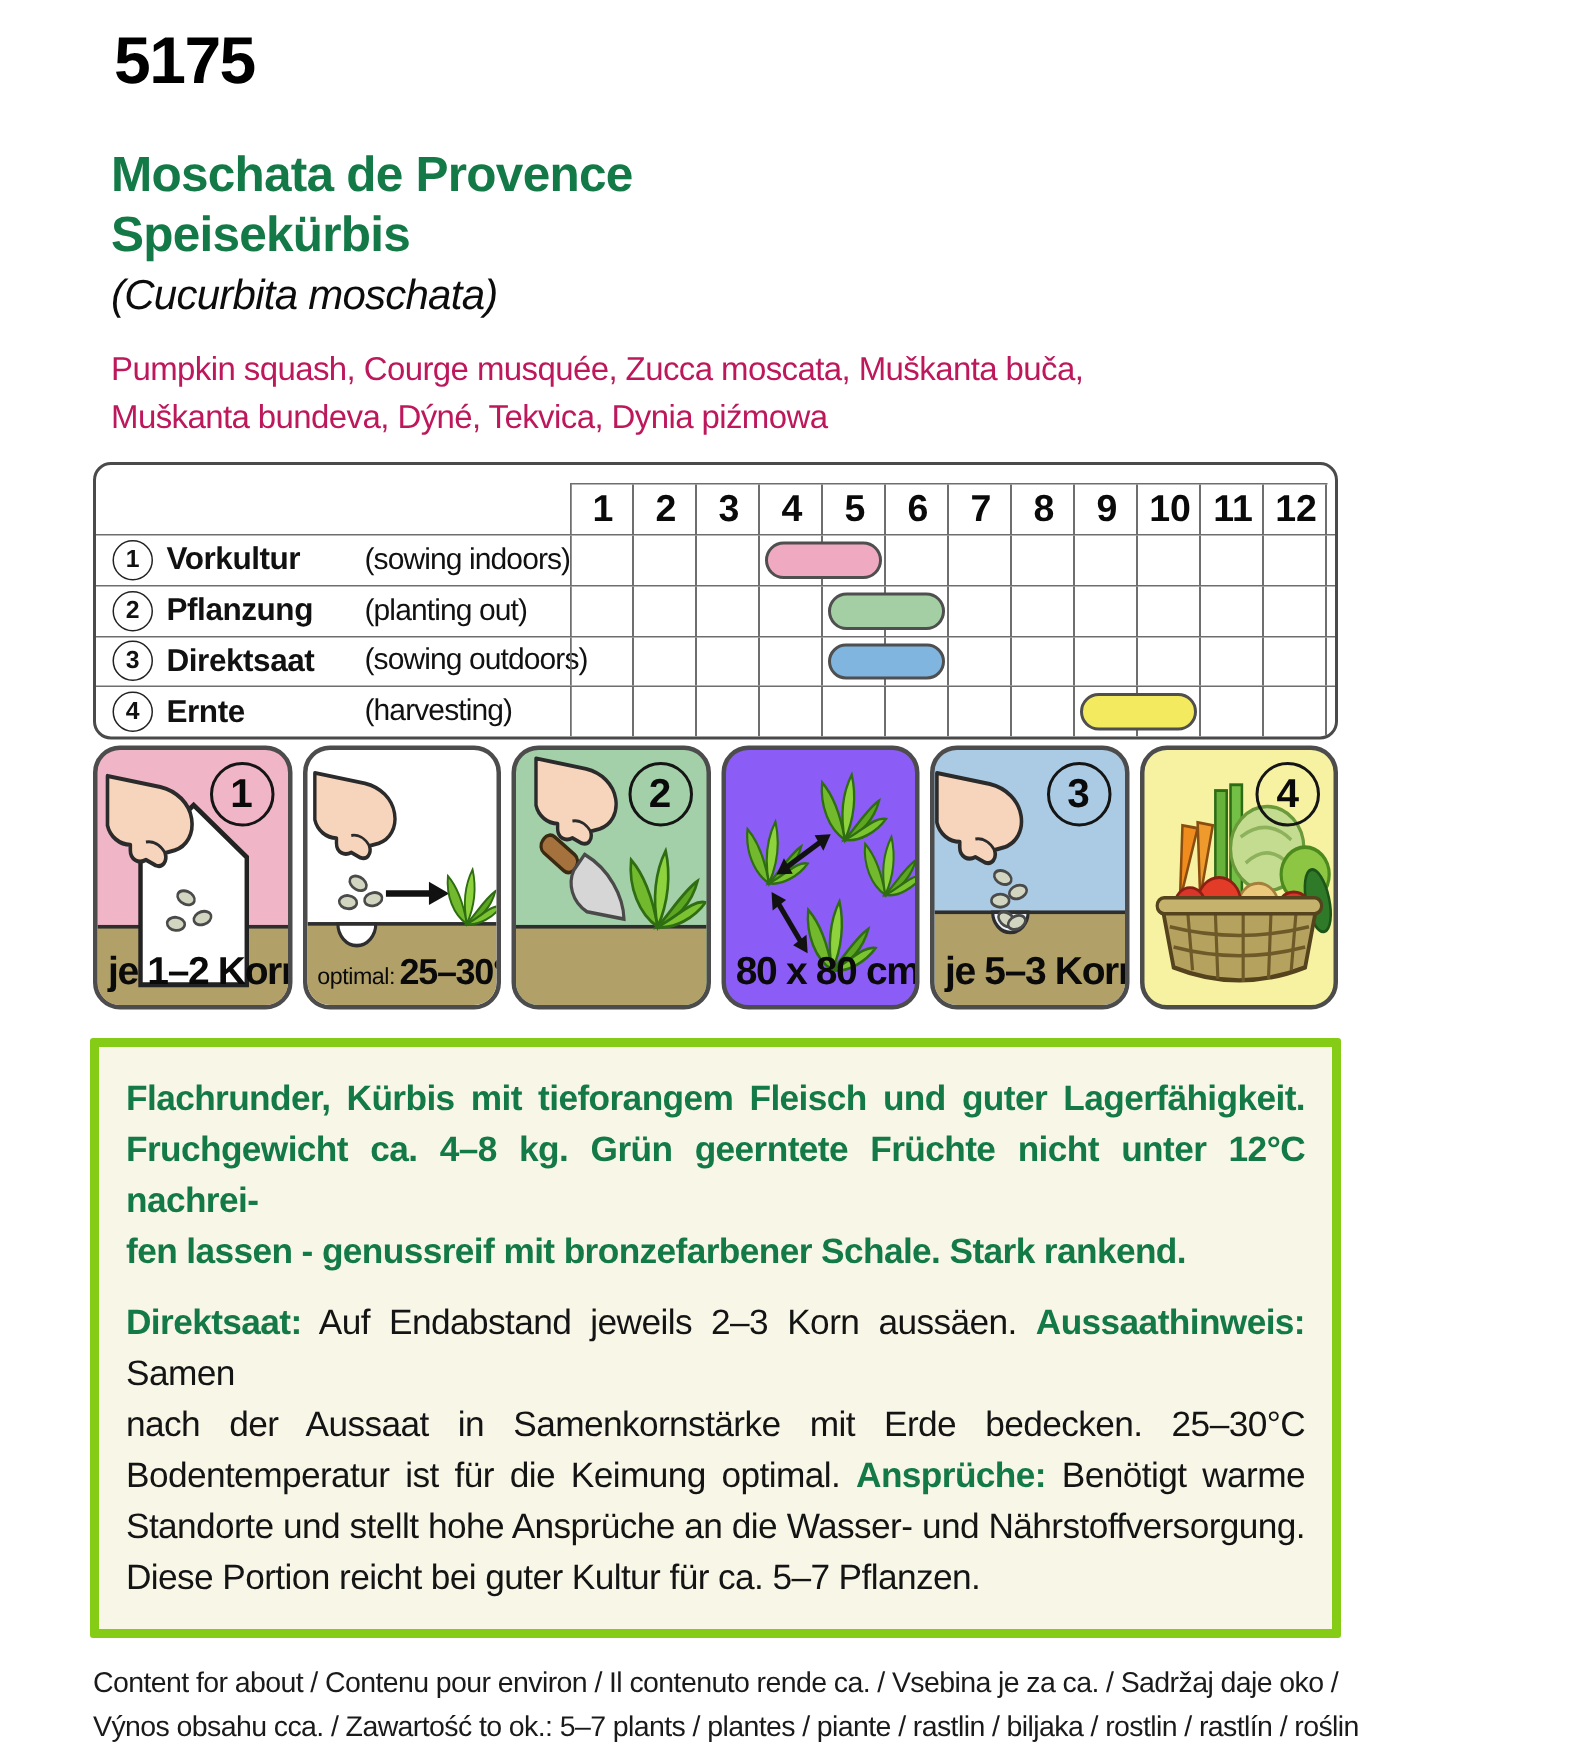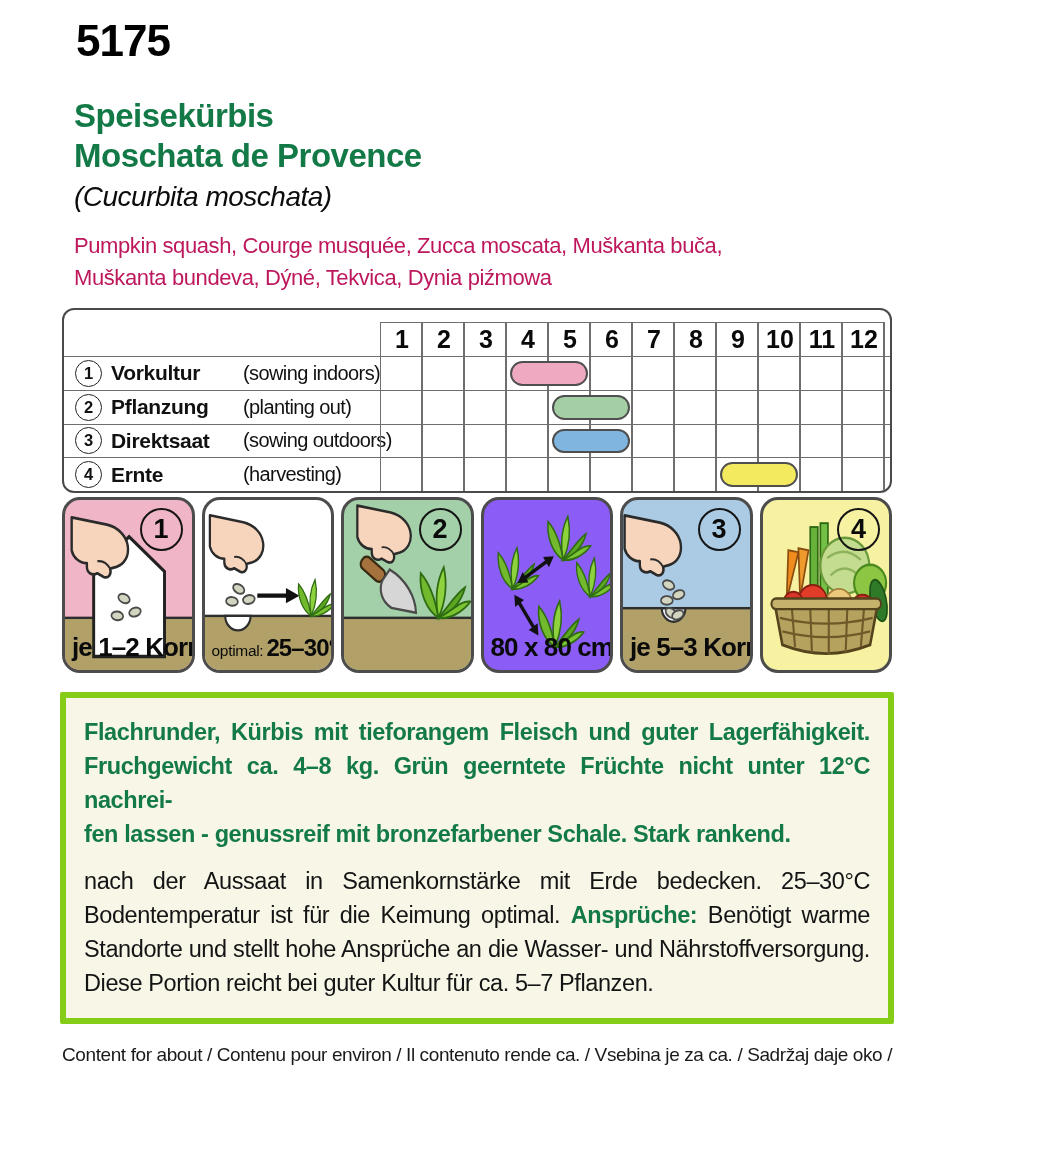--- a/index.html
+++ b/index.html
@@ -79,22 +79,22 @@
       <polygon points="60,0 47,-7.5 47,7.5"></polygon>
     </g>
   </defs>
 </svg>
 
 <div class="page">
 
   <div class="item-num">5175</div>
 
   <div class="title">
+    <div>Moschata de Provence</div>
     <div>Speisekürbis</div>
-    <div>Moschata de Provence</div>
   </div>
   <div class="botanical">(Cucurbita moschata)</div>
 
   <div class="langs">
     <div>Pumpkin squash, Courge musquée, Zucca moscata, Muškanta buča,</div>
     <div>Muškanta bundeva, Dýné, Tekvica, Dynia piźmowa</div>
   </div>
 
   <div class="calendar">
     <div class="cal-header">
@@ -261,24 +261,26 @@
     </div>
   </div>
 
   <div class="desc-box">
     <div class="intro">
       <div class="jl">Flachrunder, Kürbis mit tieforangem Fleisch und guter Lagerfähigkeit.</div>
       <div class="jl">Fruchgewicht ca. 4–8 kg. Grün geerntete Früchte nicht unter 12°C nachrei-</div>
       <div>fen lassen - genussreif mit bronzefarbener Schale. Stark rankend.</div>
     </div>
     <div class="para">
+      <div class="pline jl"><span class="lbl">Direktsaat:</span><span> Auf Endabstand jeweils 2–3 Korn aussäen. </span><span class="lbl">Aussaathinweis:</span><span> Samen</span></div>
       <div class="pline jl">nach der Aussaat in Samenkornstärke mit Erde bedecken. 25–30°C</div>
       <div class="pline jl"><span>Bodentemperatur ist für die Keimung optimal. </span><span class="lbl">Ansprüche:</span><span> Benötigt warme</span></div>
       <div class="pline jl">Standorte und stellt hohe Ansprüche an die Wasser- und Nährstoffversorgung.</div>
       <div class="pline">Diese Portion reicht bei guter Kultur für ca. 5–7 Pflanzen.</div>
     </div>
   </div>
 
   <div class="footer">
     <div>Content for about / Contenu pour environ / Il contenuto rende ca. / Vsebina je za ca. / Sadržaj daje oko /</div>
+    <div>Výnos obsahu cca. / Zawartość to ok.:  5–7 plants / plantes / piante / rastlin / biljaka / rostlin / rastlín / roślin</div>
   </div>
 
 </div>
 
 </body></html>

